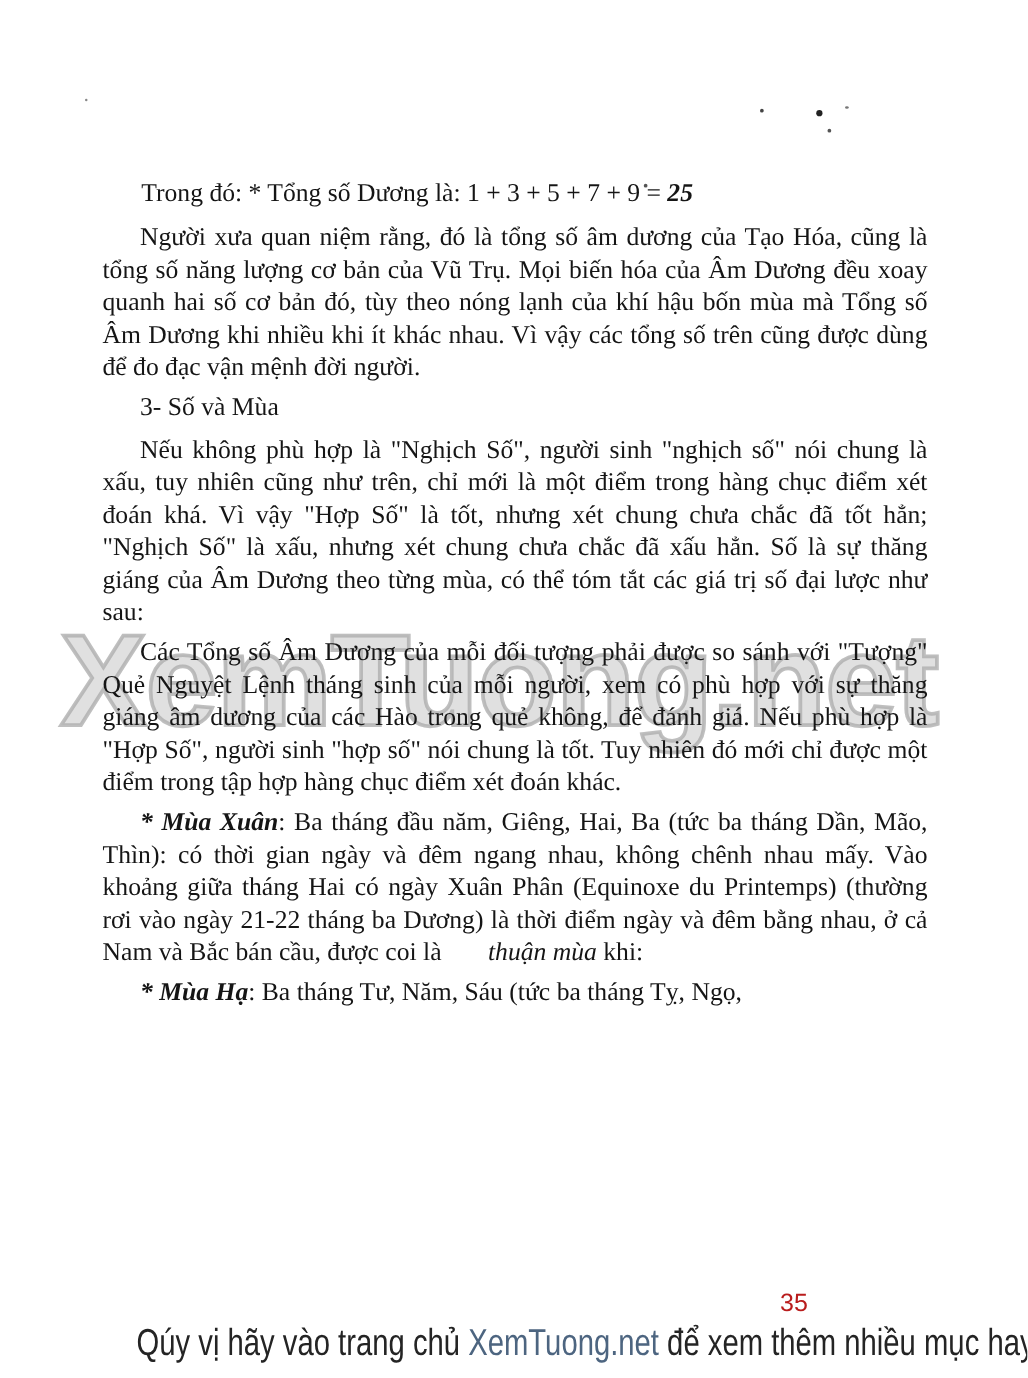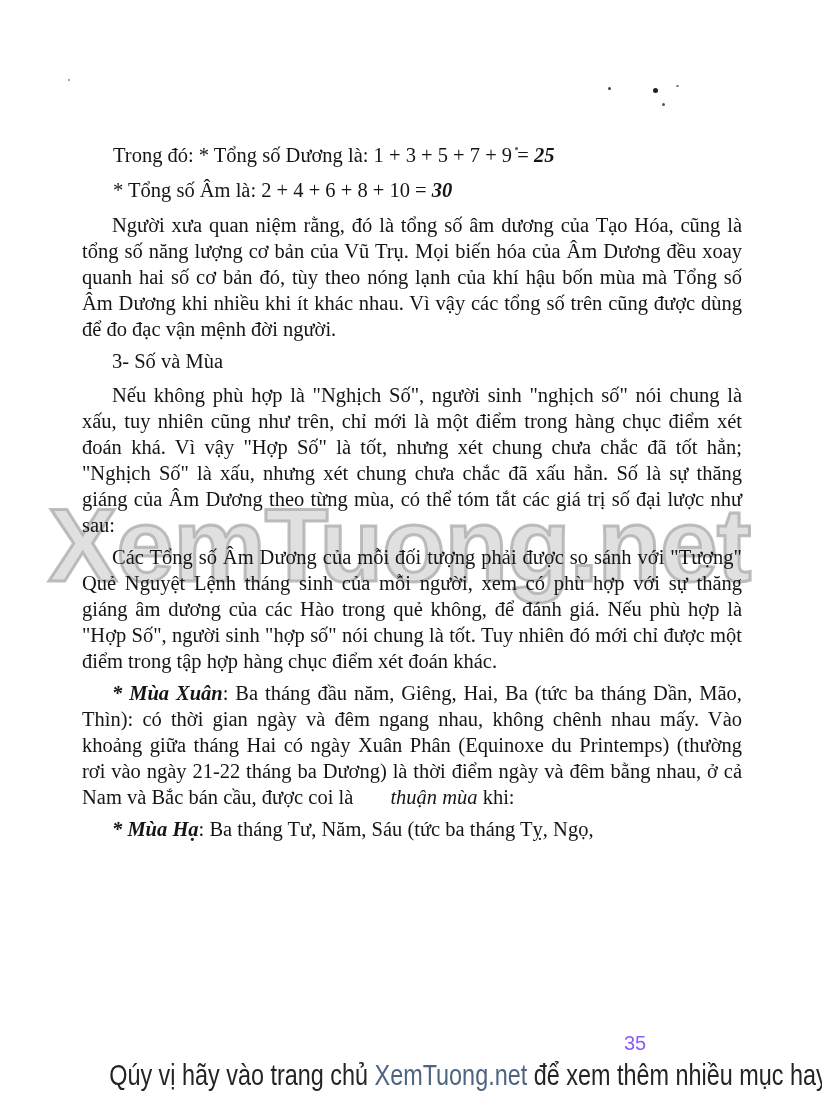--- a/index.html
+++ b/index.html
@@ -45,21 +45,21 @@
   .last-line { margin: 0; text-indent: 30px; text-align: left; }
   .bi { font-weight: bold; font-style: italic; }
   .it { font-style: italic; margin-left: 32px; }
   .pagenum {
     position: absolute;
     left: 624px;
     top: 1032px;
     z-index: 2;
     font-family: "Liberation Sans", sans-serif;
     font-size: 20px;
-    color: #8b5cf6;
+    color: #b91c1c;
   }
   .footer {
     position: absolute;
     left: 0;
     right: 0;
     top: 1058px;
     z-index: 2;
     text-align: center;
     white-space: nowrap;
   }
@@ -92,21 +92,20 @@
   <div class="speck s2"></div>
   <div class="speck s3"></div>
   <div class="speck s4"></div>
   <div class="speck s5"></div>
   <div class="speck s6"></div>
 
   <div class="textblock">
 
     <p class="eq"><span>Trong đó: * Tổng số Dương là: 1 + 3 + 5 + 7 + 9 = </span><span class="bi">25</span></p>
 
-    <p class="eq"><span>* Tổng số Âm là: 2 + 4 + 6 + 8 + 10 = </span><span class="bi">30</span></p>
 
     <p class="para">Người xưa quan niệm rằng, đó là tổng số âm dương của Tạo Hóa, cũng là tổng số năng lượng cơ bản của Vũ Trụ. Mọi biến hóa của Âm Dương đều xoay quanh hai số cơ bản đó, tùy theo nóng lạnh của khí hậu bốn mùa mà Tổng số Âm Dương khi nhiều khi ít khác nhau. Vì vậy các tổng số trên cũng được dùng để đo đạc vận mệnh đời người.</p>
 
     <p class="heading">3- Số và Mùa</p>
 
     <p class="para">Nếu không phù hợp là "Nghịch Số", người sinh "nghịch số" nói chung là xấu, tuy nhiên cũng như trên, chỉ mới là một điểm trong hàng chục điểm xét đoán khá. Vì vậy "Hợp Số" là tốt, nhưng xét chung chưa chắc đã tốt hẳn; "Nghịch Số" là xấu, nhưng xét chung chưa chắc đã xấu hẳn. Số là sự thăng giáng của Âm Dương theo từng mùa, có thể tóm tắt các giá trị số đại lược như sau:</p>
 
     <p class="para">Các Tổng số Âm Dương của mỗi đối tượng phải được so sánh với "Tượng" Quẻ Nguyệt Lệnh tháng sinh của mỗi người, xem có phù hợp với sự thăng giáng âm dương của các Hào trong quẻ không, để đánh giá. Nếu phù hợp là "Hợp Số", người sinh "hợp số" nói chung là tốt. Tuy nhiên đó mới chỉ được một điểm trong tập hợp hàng chục điểm xét đoán khác.</p>
 
     <p class="para"><span class="bi">* Mùa Xuân</span><span>: </span><span>Ba tháng đầu năm, Giêng, Hai, Ba (tức ba tháng Dần, Mão, Thìn): có thời gian ngày và đêm ngang nhau, không chênh nhau mấy. Vào khoảng giữa tháng Hai có ngày Xuân Phân (Equinoxe du Printemps) (thường rơi vào ngày 21-22 tháng ba Dương) là thời điểm ngày và đêm bằng nhau, ở cả Nam và Bắc bán cầu, được coi là </span><span class="it">thuận mùa</span><span> khi:</span></p>

